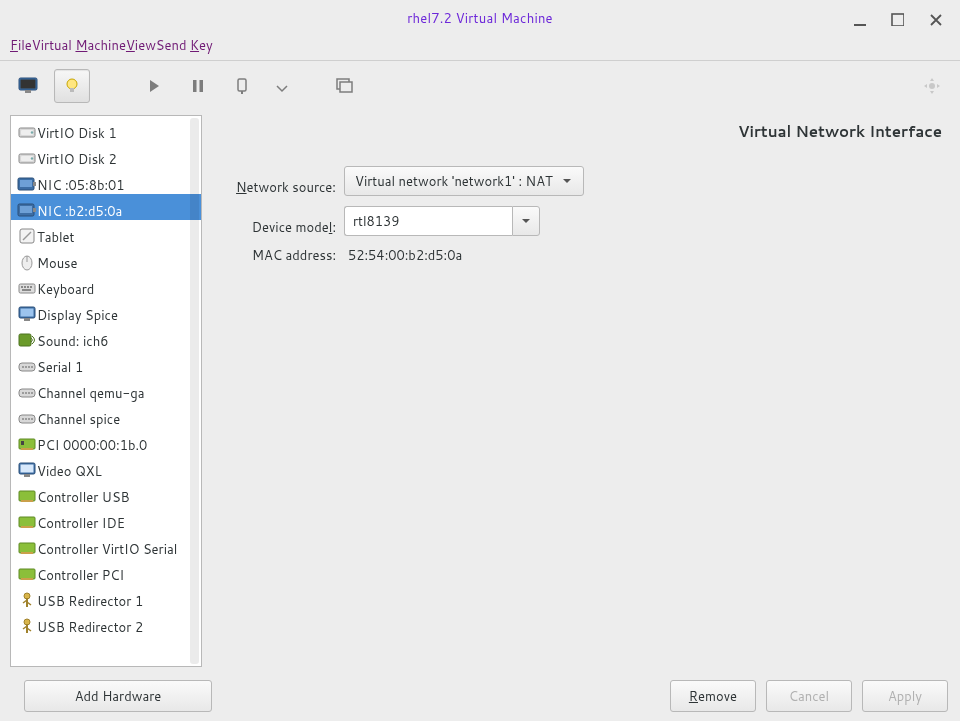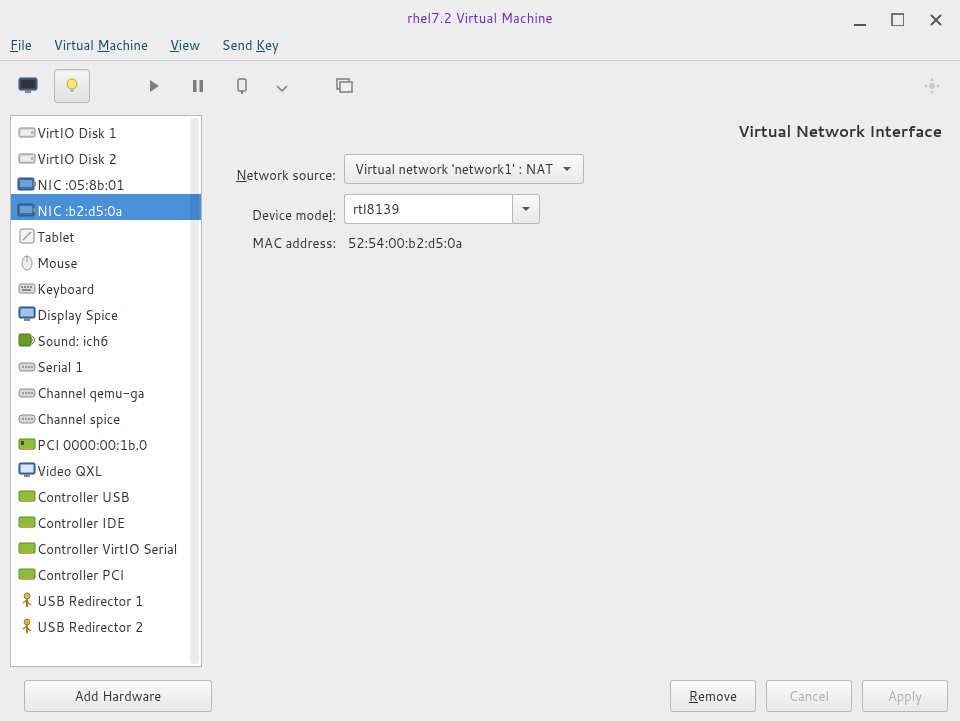--- a/index.html
+++ b/index.html
@@ -19,22 +19,22 @@
     background: #ededed;
   }
   .titlebar .title { color: #6d28d9; font-weight: 500; letter-spacing: 0.2px; }
   .titlebar .window-controls {
     position: absolute; right: 18px; top: 0; height: 100%;
     display: flex; align-items: center; gap: 22px;
     color: #555;
   }
   .menubar {
     height: 24px; padding: 0 10px 6px 10px;
-    display: flex; align-items: center; gap: 22px;
-    color: #0c4a6e;
+    display: flex; align-items: center; 
+    color: #701a75;
   }
   .menubar .menu-item { cursor: default; }
   .menubar .mn { text-decoration: underline; }
   .divider { height: 1px; background: #cfcfcf; }
   .toolbar {
     height: 50px; padding: 6px 10px;
     display: flex; align-items: center; gap: 8px;
   }
   .tbtn {
     width: 36px; height: 34px;
@@ -76,21 +76,21 @@
   .content h3 { margin: 2px 0 12px 0; font-size: 15px; font-weight: bold; text-align: right; }
   .field-row {
     display: flex; align-items: flex-end; margin-bottom: 10px;
   }
   .field-label { width: 116px; text-align: right; margin-right: 8px; }
   .field-label .mn { text-decoration: underline; }
   .combo {
     height: 30px; min-width: 200px;
     border: 1px solid #b8b8b8; border-radius: 3px;
     background: linear-gradient(#fafafa,#e8e8e8);
-    display: inline-flex; align-items: center; padding: 0 10px; gap:8px;
+    display: inline-flex; align-items: center; padding: 0 10px; gap:8px;margin-top:12px;
   }
   .combo .caret { margin-left:auto; }
   .combo2 { display:inline-flex; align-items:center;border-radius:15px; }
   .combo2 input {
     height: 30px; width: 168px;
     border: 1px solid #b8b8b8; border-right:none;
     border-radius: 3px 0 0 3px;
     padding: 0 8px; font: inherit; color:#2e3436; background:#fff;
   }
   .combo2 .btn {

